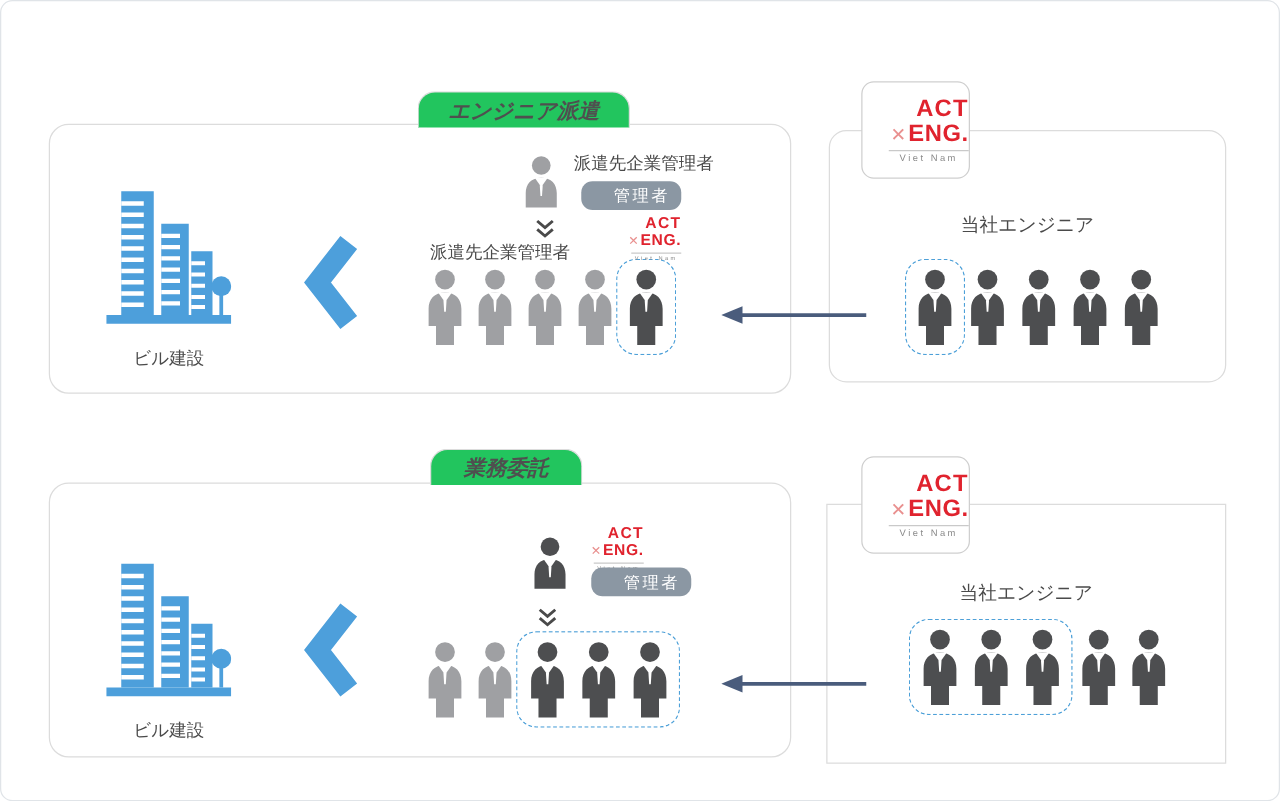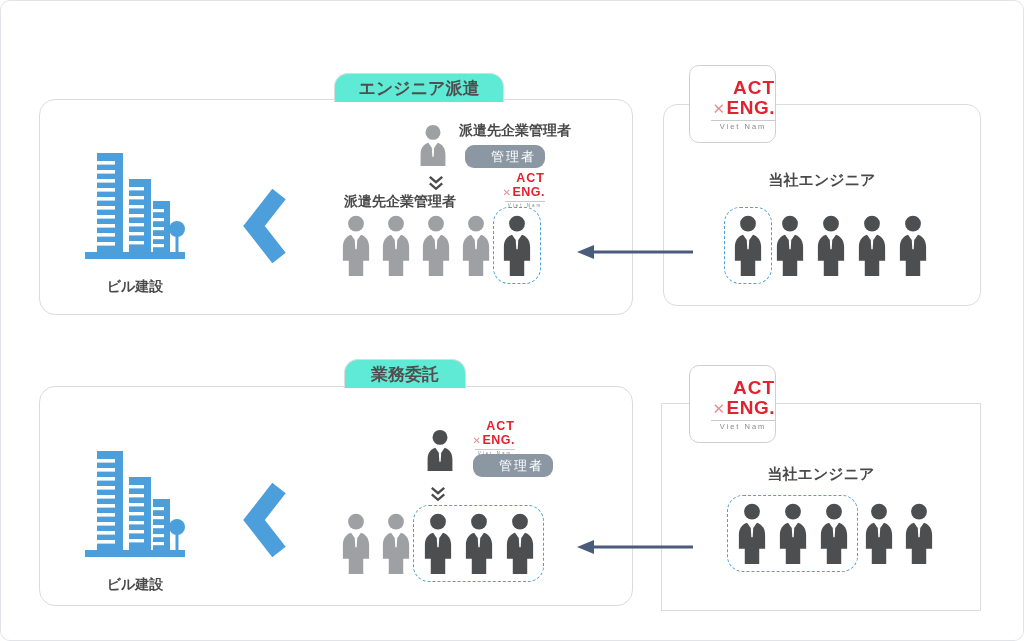--- a/index.html
+++ b/index.html
@@ -6,27 +6,27 @@
     --blue:#4D9FDB; --slate-badge:#8B97A3; --person-gray:#9FA0A3; --person-dark:#4D4E50;
     --arrow:#4A5C7C; --logo-red:#E0232E; --logo-pink:#E9908F; --dashed-blue:#4DA0D8;
     --border-gray:#DCDCDC; --text-dark:#4A4A4A;
   }
   *{margin:0;padding:0;box-sizing:border-box;}
   body{background:#fff;font-family:"Liberation Sans","DejaVu Sans",sans-serif;}
   #canvas{position:relative;width:1024px;height:641px;background:#fff;
           border:1px solid #e0e4e8;border-radius:10px;overflow:hidden;color:var(--text-dark);}
   .box{position:absolute;background:#fff;border:1.5px solid var(--border-gray);z-index:1;}
   .box.rounded{border-radius:16px;}
-  .tab{position:absolute;background:#5eead4;border:1.5px solid var(--border-gray);border-bottom:none;
+  .tab{position:absolute;background:#22c55e;border:1.5px solid var(--border-gray);border-bottom:none;
        border-radius:14px 14px 0 0;z-index:2;text-align:center;
-       font-weight:bold;font-size:17px;color:#4f4f4f;line-height:29px;}
+       font-weight:bold;font-size:17px;color:#4f4f4f;line-height:29px;font-style:italic;}
   .badge{position:absolute;background:var(--slate-badge);color:#fff;text-align:center;z-index:3;}
   .badge.project{border-radius:4px;font-size:15px;line-height:27px;letter-spacing:1px;}
   .badge.mgr{border-radius:9px;font-size:13px;line-height:23px;letter-spacing:2px;padding-left:17px;}
-  .lbl{position:absolute;font-weight:bold;color:var(--text-dark);z-index:2;white-space:nowrap;}
+  .lbl{position:absolute;font-weight:normal;color:var(--text-dark);z-index:2;white-space:nowrap;}
   .person{width:38px;height:65px;display:inline-block;}
   .people-plain{position:absolute;display:flex;z-index:2;}
   .people-hl{position:absolute;display:flex;z-index:2;border:1.5px dashed var(--dashed-blue);
              border-radius:16px;}
   .bust{position:absolute;z-index:2;}
   .logo{display:flex;flex-direction:column;align-items:flex-end;line-height:1;z-index:3;}
   .logo .l1{color:var(--logo-red);font-weight:bold;letter-spacing:1px;padding-left:8px;}
   .logo .l2{color:var(--logo-red);font-weight:bold;letter-spacing:0.5px;margin-top:1px;}
   .logo .cross{color:var(--logo-pink);font-weight:bold;margin-right:1px;}
   .logo .sub{color:#8a8a8a;border-top:1px solid #c9c9c9;letter-spacing:2px;margin-top:3px;padding-top:2px;}

